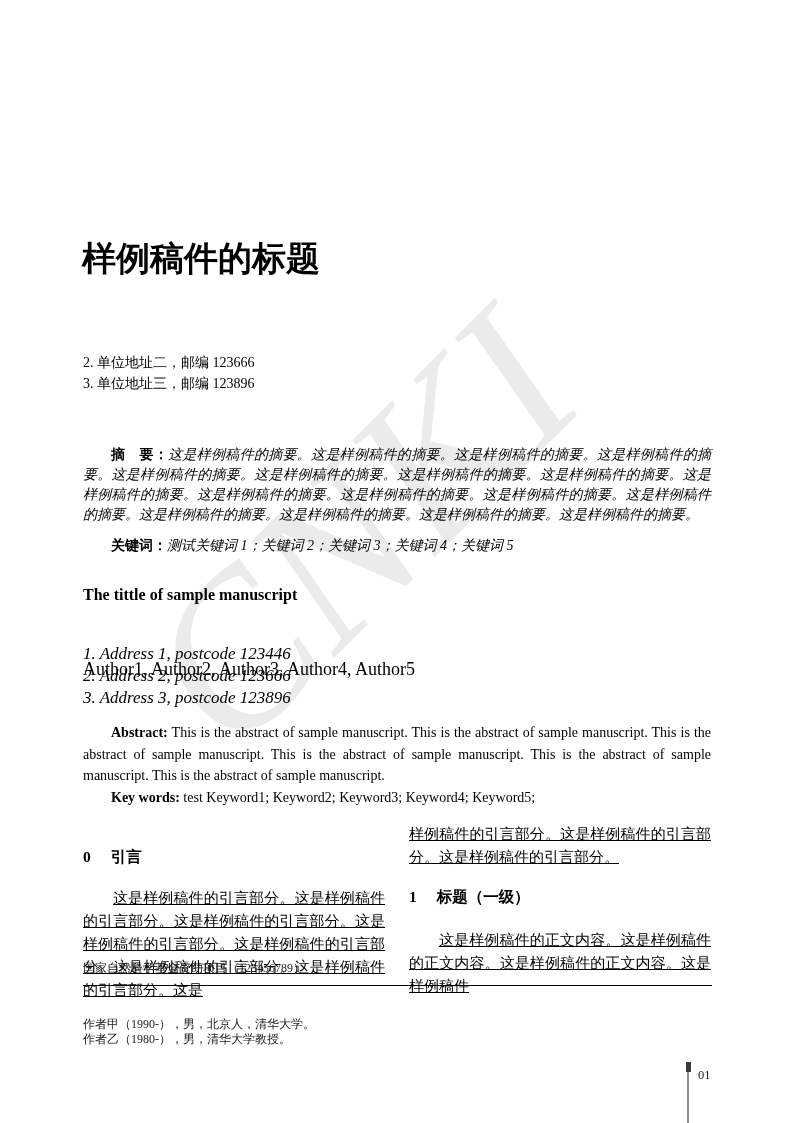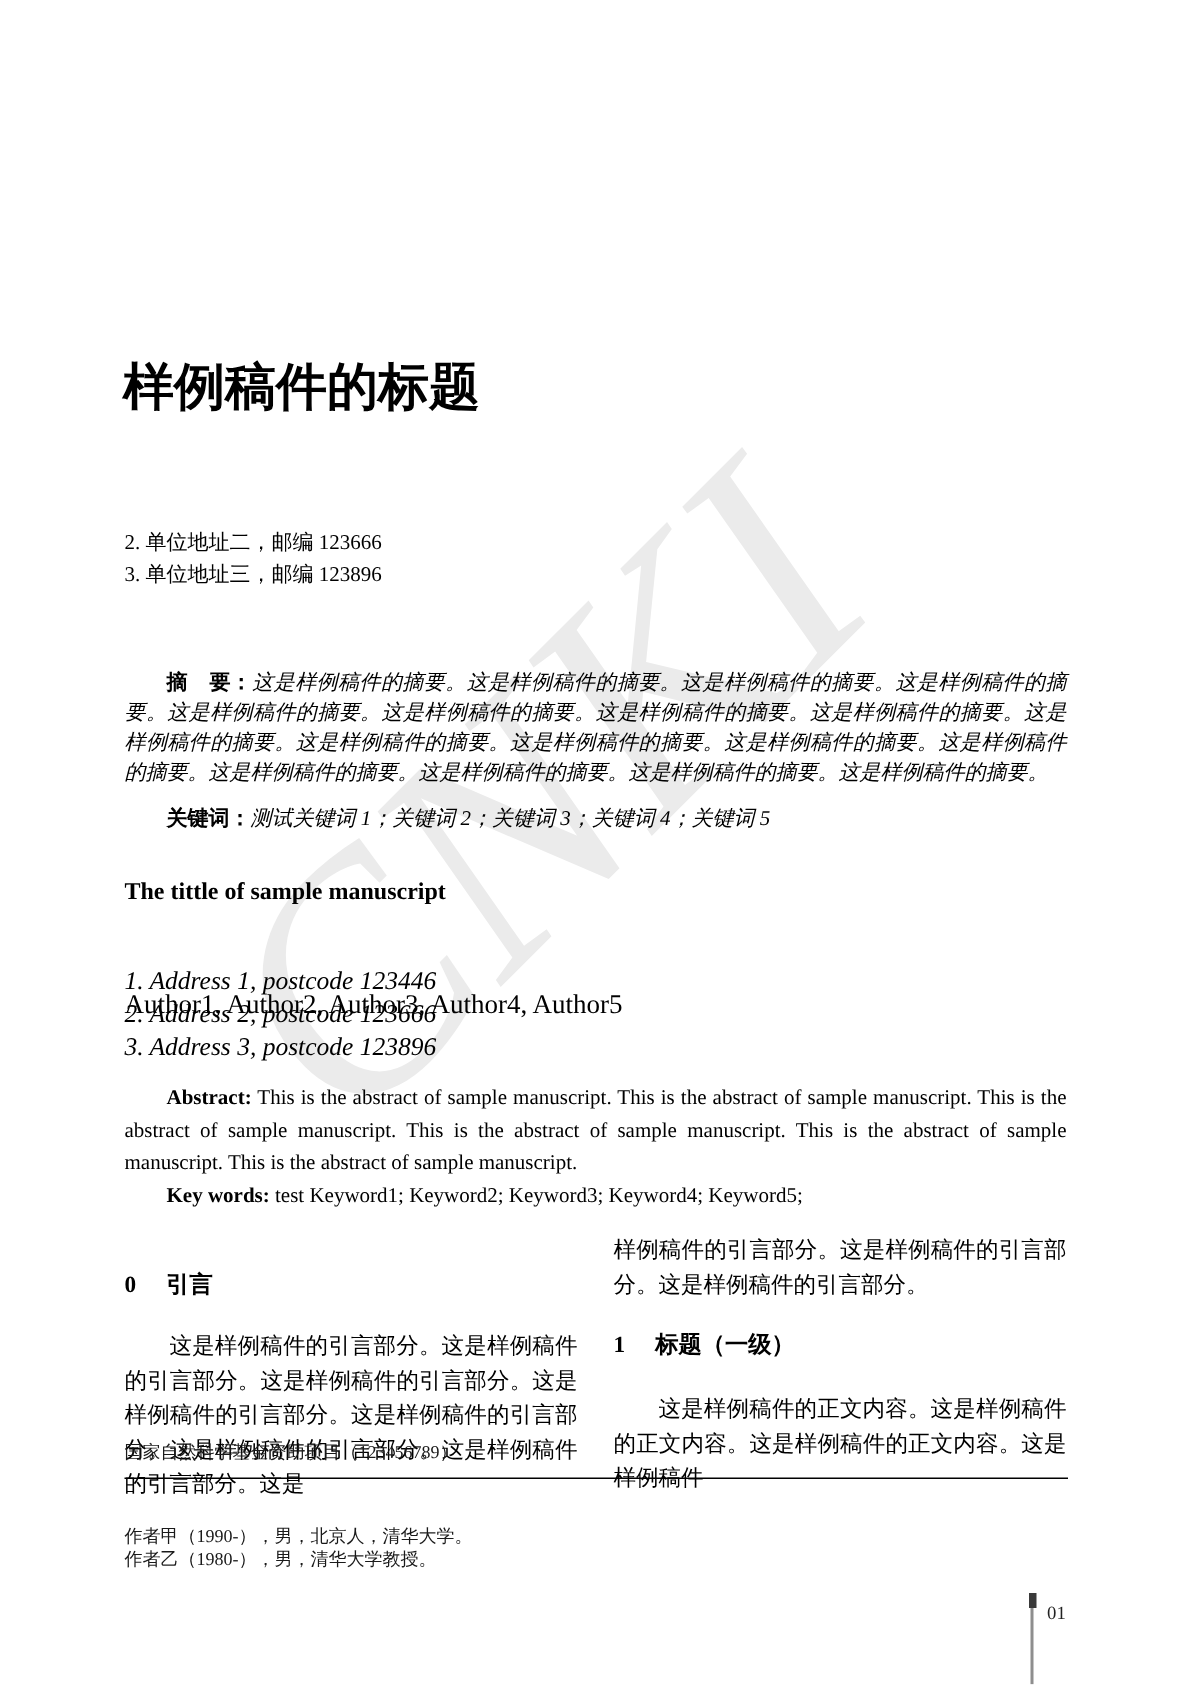--- a/index.html
+++ b/index.html
@@ -61,21 +61,21 @@
     text-align: justify; text-indent: 2em; margin: 0;
   }
   .en-abstract b, .en-keywords b { font-weight: bold; }
   .en-keywords { left: 83px; top: 788px; width: 628px; font-size: 14px; line-height: 20px; text-indent: 2em; margin: 0; }
 
   .col-heading {
     font-family: "Liberation Sans", sans-serif;
     font-weight: bold; font-size: 15.5px; line-height: 19px;
   }
   .col-heading .num { display: inline-block; margin-right: 20px; font-family: "Liberation Serif", serif; }
-  .col-body { font-size: 15px; line-height: 23px; text-align: justify; margin: 0; }
+  .col-body { font-size: 15px; line-height: 23px; text-align: justify; margin: 0; text-decoration: underline; }
   .indent { text-indent: 2em; }
 
   .right-intro { left: 409px; top: 823px; width: 302px; }
   .left-heading { left: 83px; top: 847px; width: 302px; }
   .left-body { left: 83px; top: 887px; width: 302px; }
   .right-heading { left: 409px; top: 887px; width: 302px; }
   .right-body { left: 409px; top: 929px; width: 302px; }
 
   .footnote-rule { left: 83px; top: 985px; width: 629px; height: 0; border-top: 1px solid #000; }
   .fund-note { left: 83px; top: 961px; width: 628px; font-size: 12px; line-height: 15px; color: #1a1a1a; }

